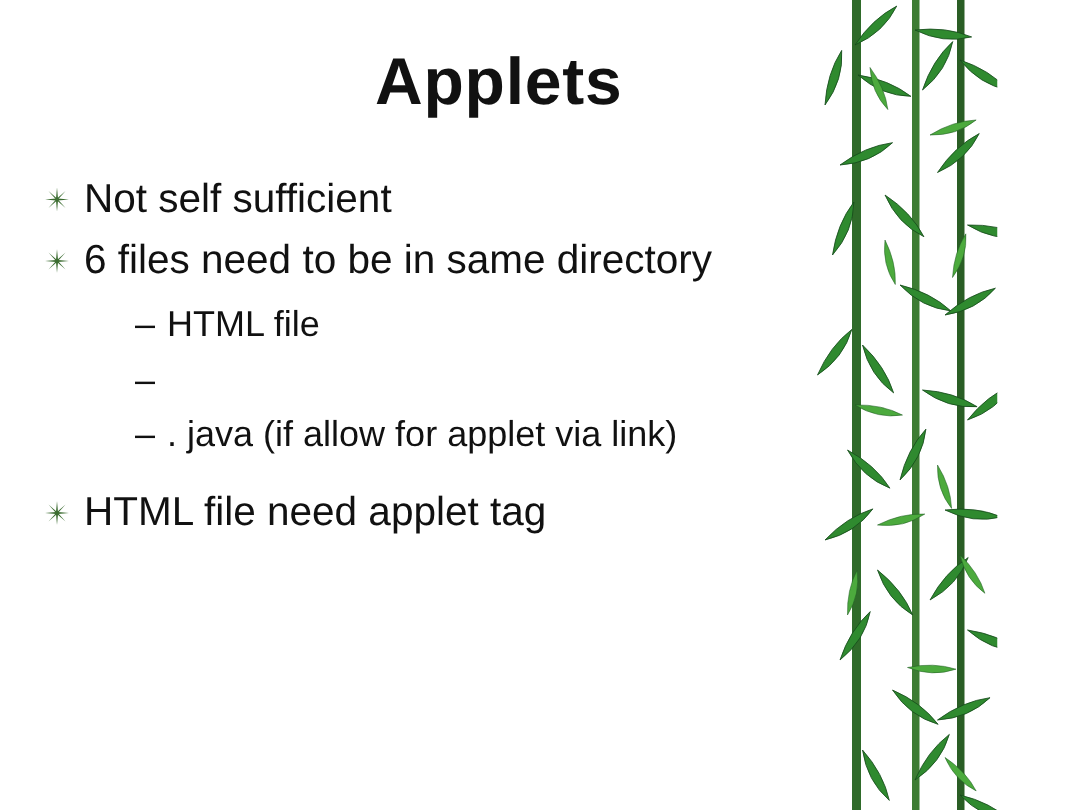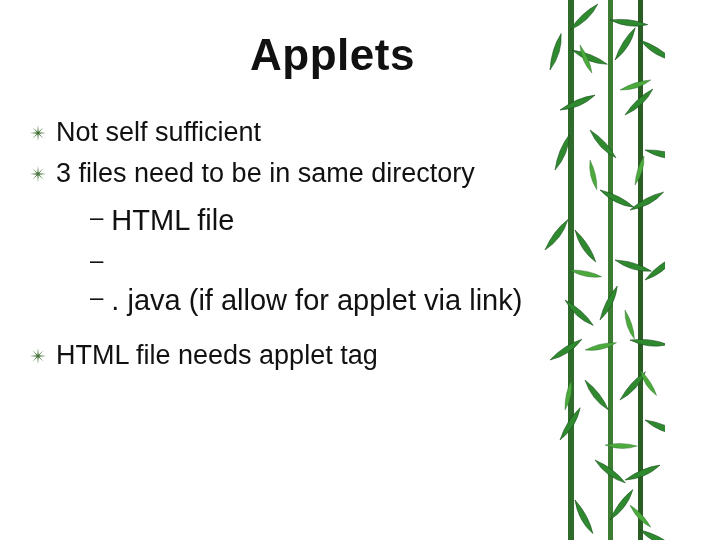--- a/index.html
+++ b/index.html
@@ -55,21 +55,21 @@
     display: flex;
     align-items: flex-start;
     margin-bottom: 4px;
   }
   .dash {
     font-size: 24px;
     line-height: 1.35;
     margin-right: 8px;
   }
   .sub-text {
-    font-size: 29px;
+    font-size: 24px;
     line-height: 1.35;
   }
   
   .bamboo {
     position: absolute;
     right: 0;
     top: 0;
     width: 135px;
     height: 540px;
     overflow: hidden;
@@ -110,21 +110,21 @@
             <polygon points="12,24 13,13 12,12 11,13"></polygon>
             <polygon points="0,12 11,13 12,12 11,11"></polygon>
             <polygon points="24,12 13,13 12,12 13,11"></polygon>
             <polygon points="3.5,3.5 12,11 12,12 11,12"></polygon>
             <polygon points="20.5,20.5 12,13 12,12 13,12"></polygon>
             <polygon points="20.5,3.5 13,12 12,12 12,11"></polygon>
             <polygon points="3.5,20.5 11,12 12,12 12,13"></polygon>
           </g>
         </svg>
       </span>
-      <span class="bullet-text">3 files need to be in same directory</span>
+      <span class="bullet-text">6 files need to be in same directory</span>
     </div>
 
     <div class="sub-list">
       <div class="sub-line">
         <span class="dash">–</span>
         <span class="sub-text">HTML file</span>
       </div>
       <div class="sub-line">
         <span class="dash">–</span>
       </div>
@@ -142,21 +142,21 @@
             <polygon points="12,24 13,13 12,12 11,13"></polygon>
             <polygon points="0,12 11,13 12,12 11,11"></polygon>
             <polygon points="24,12 13,13 12,12 13,11"></polygon>
             <polygon points="3.5,3.5 12,11 12,12 11,12"></polygon>
             <polygon points="20.5,20.5 12,13 12,12 13,12"></polygon>
             <polygon points="20.5,3.5 13,12 12,12 12,11"></polygon>
             <polygon points="3.5,20.5 11,12 12,12 12,13"></polygon>
           </g>
         </svg>
       </span>
-      <span class="bullet-text">HTML file needs applet tag</span>
+      <span class="bullet-text">HTML file need applet tag</span>
     </div>
 
   </div>
 
   <div class="bamboo">
     <svg width="135" height="540" viewBox="0 0 135 540" preserveAspectRatio="none">
       <defs>
         <g id="leaf">
           <path d="M0,0 Q20,-6 38,-2 Q20,6 0,0 Z"></path>
         </g>

